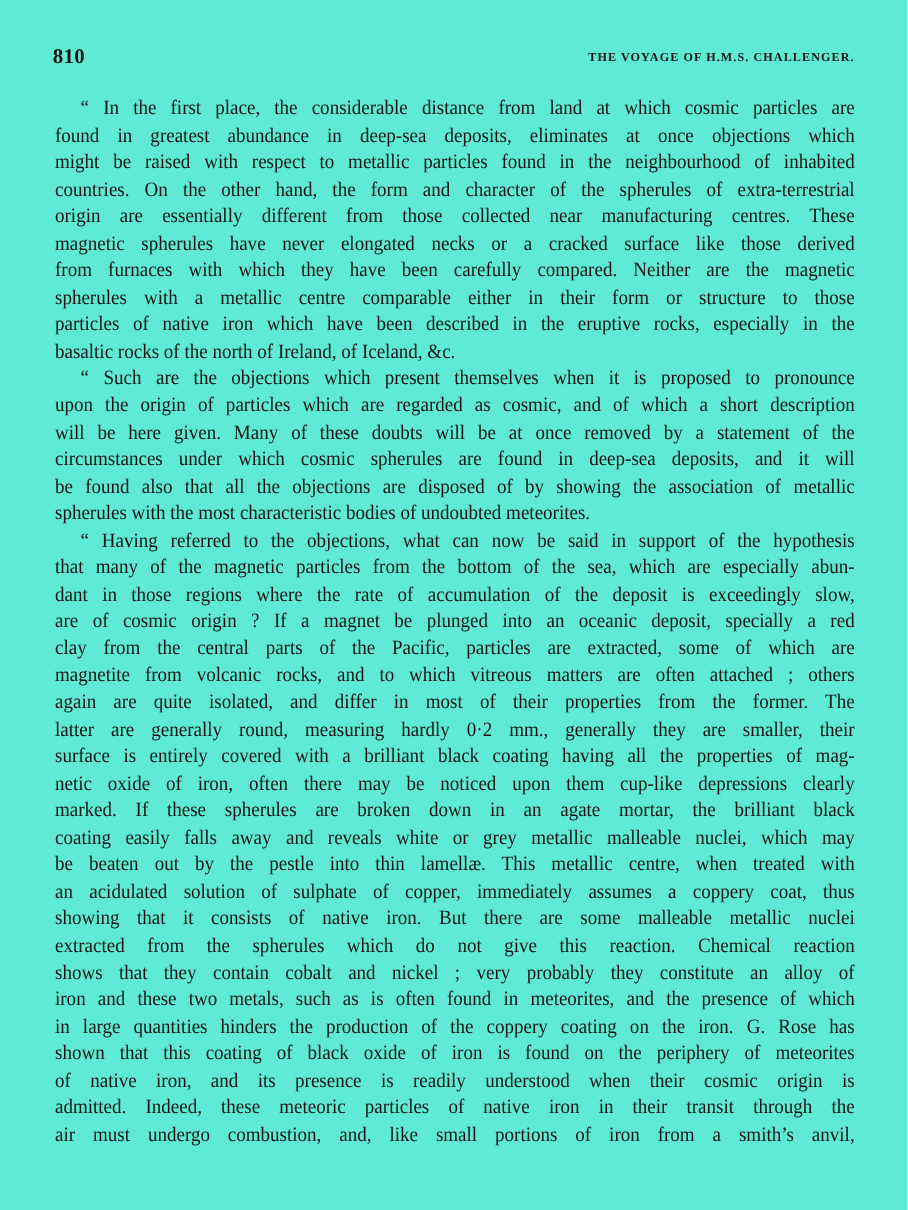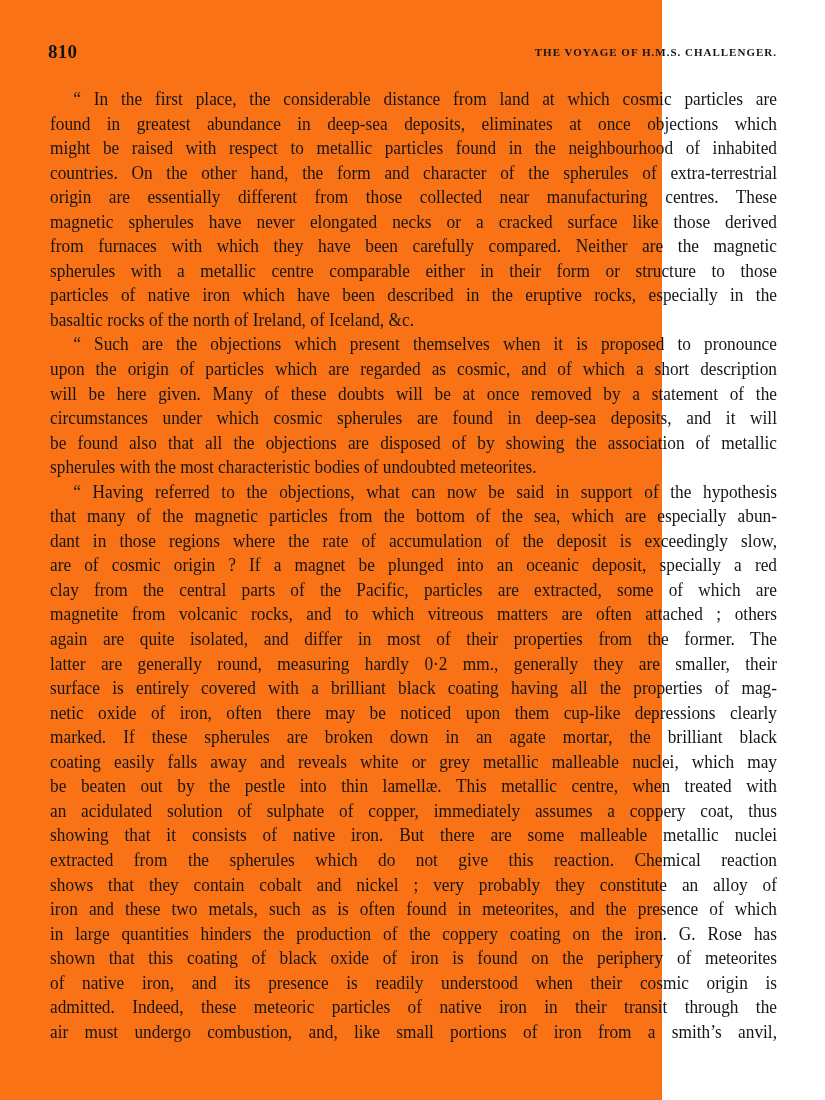--- a/index.html
+++ b/index.html
@@ -1,19 +1,19 @@
 <!DOCTYPE html>
 <html><head>
 <meta charset="utf-8">
 <style>
   html, body { margin: 0; padding: 0; background: #ffffff; }
   body { width: 825px; height: 1100px; position: relative; overflow: hidden; }
   .page {
-    position: absolute; left: 0; top: 0; width: 662px; height: 1100px;
-    background: #f97316; color: #141414;
+    position: absolute; left: 0; top: 0; width: 825px; height: 1100px;
+    background: #5eead4; color: #141414;
     font-family: "Liberation Serif", "DejaVu Serif", serif;
   }
   .running-head {
     position: absolute; left: 48px; top: 40px; width: 729px; height: 24px;
     font-size: 18px; line-height: 24px; letter-spacing: 0.2px;
   }
   .page-number { position: absolute; left: 0; top: 0; font-weight: bold; font-size: 19px; }
   .running-title {
     position: absolute; left: 16px; right: 0; top: 0; text-align: right;
     font-weight: bold; font-size: 11px; letter-spacing: 1px; padding-left: 20px;

